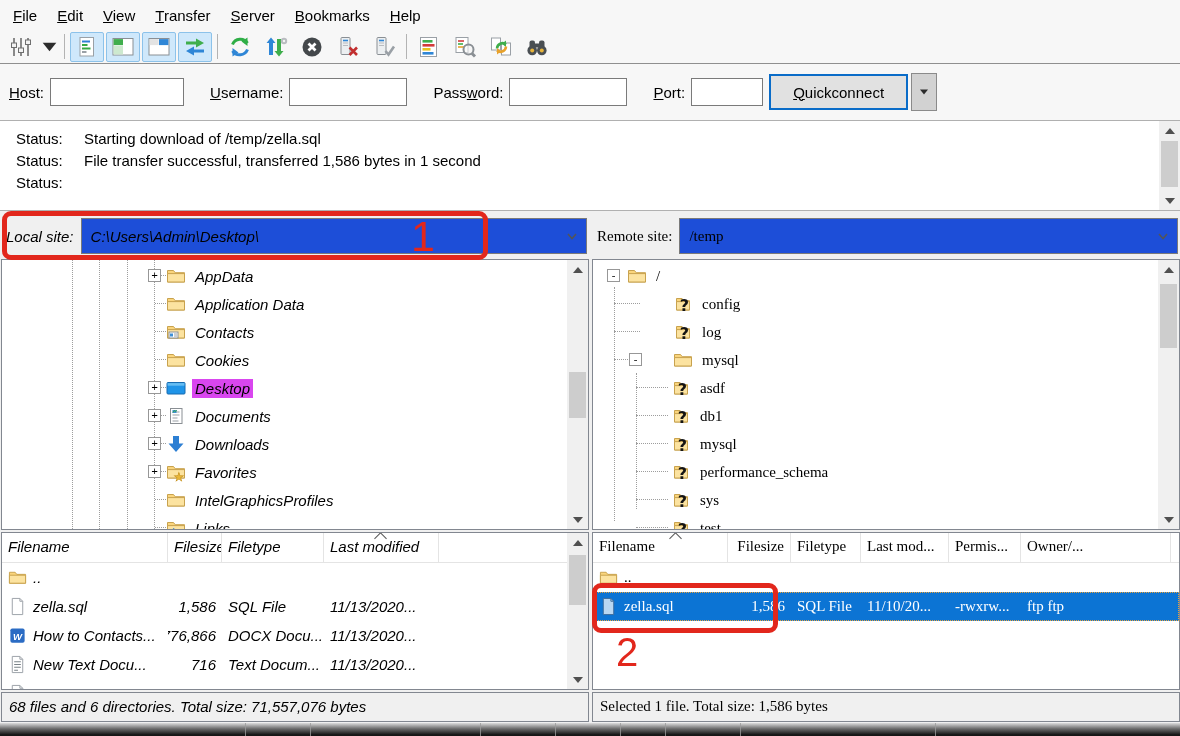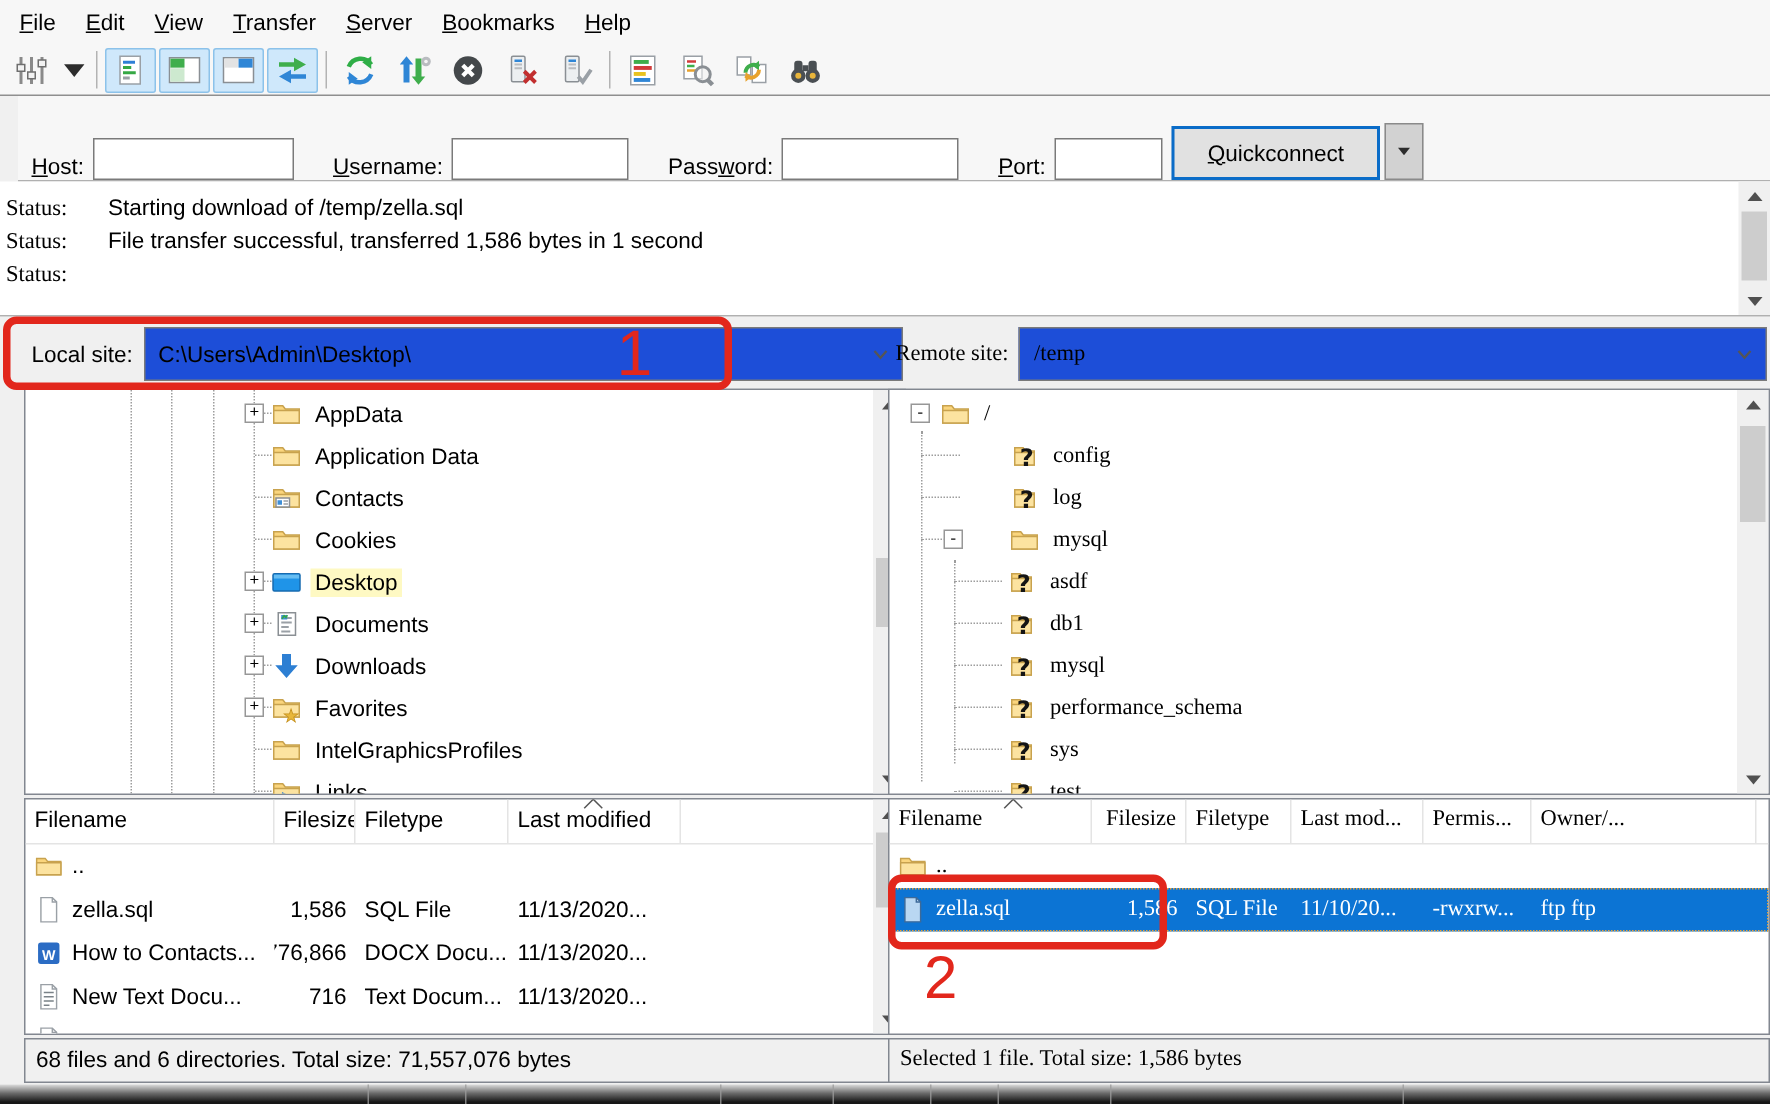--- a/index.html
+++ b/index.html
@@ -14,55 +14,55 @@
 
   
   .toolbar{height:33px;background:#f7f7f7;display:flex;align-items:center;padding-left:3px;border-bottom:1px solid #8f8f8f;}
   .tbtn{width:32px;height:28px;display:flex;align-items:center;justify-content:center;border:1px solid transparent;border-radius:2px;margin:0 1px;}
   .tbtn.small{width:17px;}
   .tbtn.active{background:#cfe8fb;border-color:#8cc2ea;}
   .tbtn svg{width:24px;height:24px;}
   .tsep{width:1px;height:25px;background:#b3b3b3;margin:0 4px;}
 
   
-  .quickbar{height:56px;background:#f7f7f7;border-bottom:1px solid #b0b0b0;display:flex;align-items:flex-end;padding-left:9px;margin-left:12px;}
+  .quickbar{height:56px;background:#f7f7f7;border-bottom:1px solid #b0b0b0;display:flex;align-items:center;padding-left:9px;}
   .qlabel{margin-right:6px;white-space:nowrap;}
   .qinput{height:26px;border:1px solid #7a7a7a;background:#fff;padding:0 5px;font:inherit;margin-right:26px;}
   .qc-btn{height:36px;padding:0 22px;background:#e1e1e1;border:2px solid #0a6cc8;font:inherit;margin-left:6px;}
   .qc-drop{width:24px;height:36px;background:#d2d2d2;border:1px solid #8a8a8a;margin-left:3px;display:flex;align-items:center;justify-content:center;}
 
   
   .logpane{position:absolute;top:121px;left:0;width:1180px;height:90px;background:#fff;border-bottom:1px solid #b0b0b0;box-sizing:border-box;}
   .logline{display:flex;line-height:22px;}
   .logline:first-child{margin-top:7px;}
-  .loglabel{width:68px;padding-left:4px;flex:none;font-family:Liberation Serif, serif;}
+  .loglabel{width:68px;padding-left:16px;flex:none;}
 
   
   .vscroll{position:absolute;top:0;right:0;bottom:0;width:21px;background:#f0f0f0;}
   .sb-arr{position:absolute;left:0;width:21px;height:19px;display:flex;align-items:center;justify-content:center;}
   .sb-arr.up{top:0;} .sb-arr.down{bottom:0;}
   .tri-up{width:0;height:0;border-left:5px solid transparent;border-right:5px solid transparent;border-bottom:6px solid #505050;}
   .tri-down{width:0;height:0;border-left:5px solid transparent;border-right:5px solid transparent;border-top:6px solid #505050;}
   .sb-thumb{position:absolute;left:2px;width:17px;background:#cdcdcd;}
 
   
   .pane{position:absolute;top:213px;width:588px;height:510px;}
-  #local-pane{left:16px;} #remote-pane{left:592px;font-family:Liberation Serif, serif;}
+  #local-pane{left:1px;font-style:italic;} #remote-pane{left:592px;font-family:Liberation Serif, serif;}
   .site-row{height:46px;display:flex;align-items:center;box-sizing:border-box;padding:5px 2px 5px 5px;}
   .site-label{margin-right:7px;white-space:nowrap;}
   .site-combo{flex:1;height:36px;border:1px solid #7a7a7a;background:#1d4ed8;display:flex;align-items:center;padding-left:9px;position:relative;box-sizing:border-box;}
   .combo-chevron{position:absolute;right:7px;top:10px;width:14px;height:14px;}
 
   .treebox{position:absolute;top:46px;left:0;right:0;height:271px;border:1px solid #828790;background:#fff;overflow:hidden;box-sizing:border-box;padding-top:2px;}
   .guide{position:absolute;border-left:1px dotted #9d9d9d;width:0;}
   .trow{height:28px;display:flex;align-items:center;position:relative;}
   .trow .exp{position:absolute;top:7px;width:13px;height:13px;border:1px solid #979797;background:#fff;font-size:11px;line-height:11px;text-align:center;box-sizing:border-box;}
   .ticon{width:20px;height:20px;flex:none;margin-right:6px;}
   .tlabel{white-space:nowrap;padding:1px 3px;}
-  .tlabel.sel{background:#fef9c3;}
+  .tlabel.sel{background:#d946ef;}
   .trow.loc{padding-left:164px;} .trow.loc .exp{left:146px;}
   .trow.loc::before{content:"";position:absolute;left:153px;top:13px;width:11px;border-top:1px dotted #9d9d9d;}
   .trow.rd0{padding-left:34px;} .trow.rd0 .exp{left:14px;}
   .trow.rd1{padding-left:80px;} .trow.rd1 .exp{left:36px;}
   .trow.rd1::before{content:"";position:absolute;left:21px;top:13px;width:26px;border-top:1px dotted #9d9d9d;}
   .trow.rd2{padding-left:78px;}
   .trow.rd2::before{content:"";position:absolute;left:43px;top:13px;width:32px;border-top:1px dotted #9d9d9d;}
 
   .flist{position:absolute;top:319px;left:0;right:0;height:158px;border:1px solid #828790;background:#fff;overflow:hidden;box-sizing:border-box;}
   .fl-header{display:flex;height:29px;border-bottom:1px solid #e4e4e4;position:relative;}

